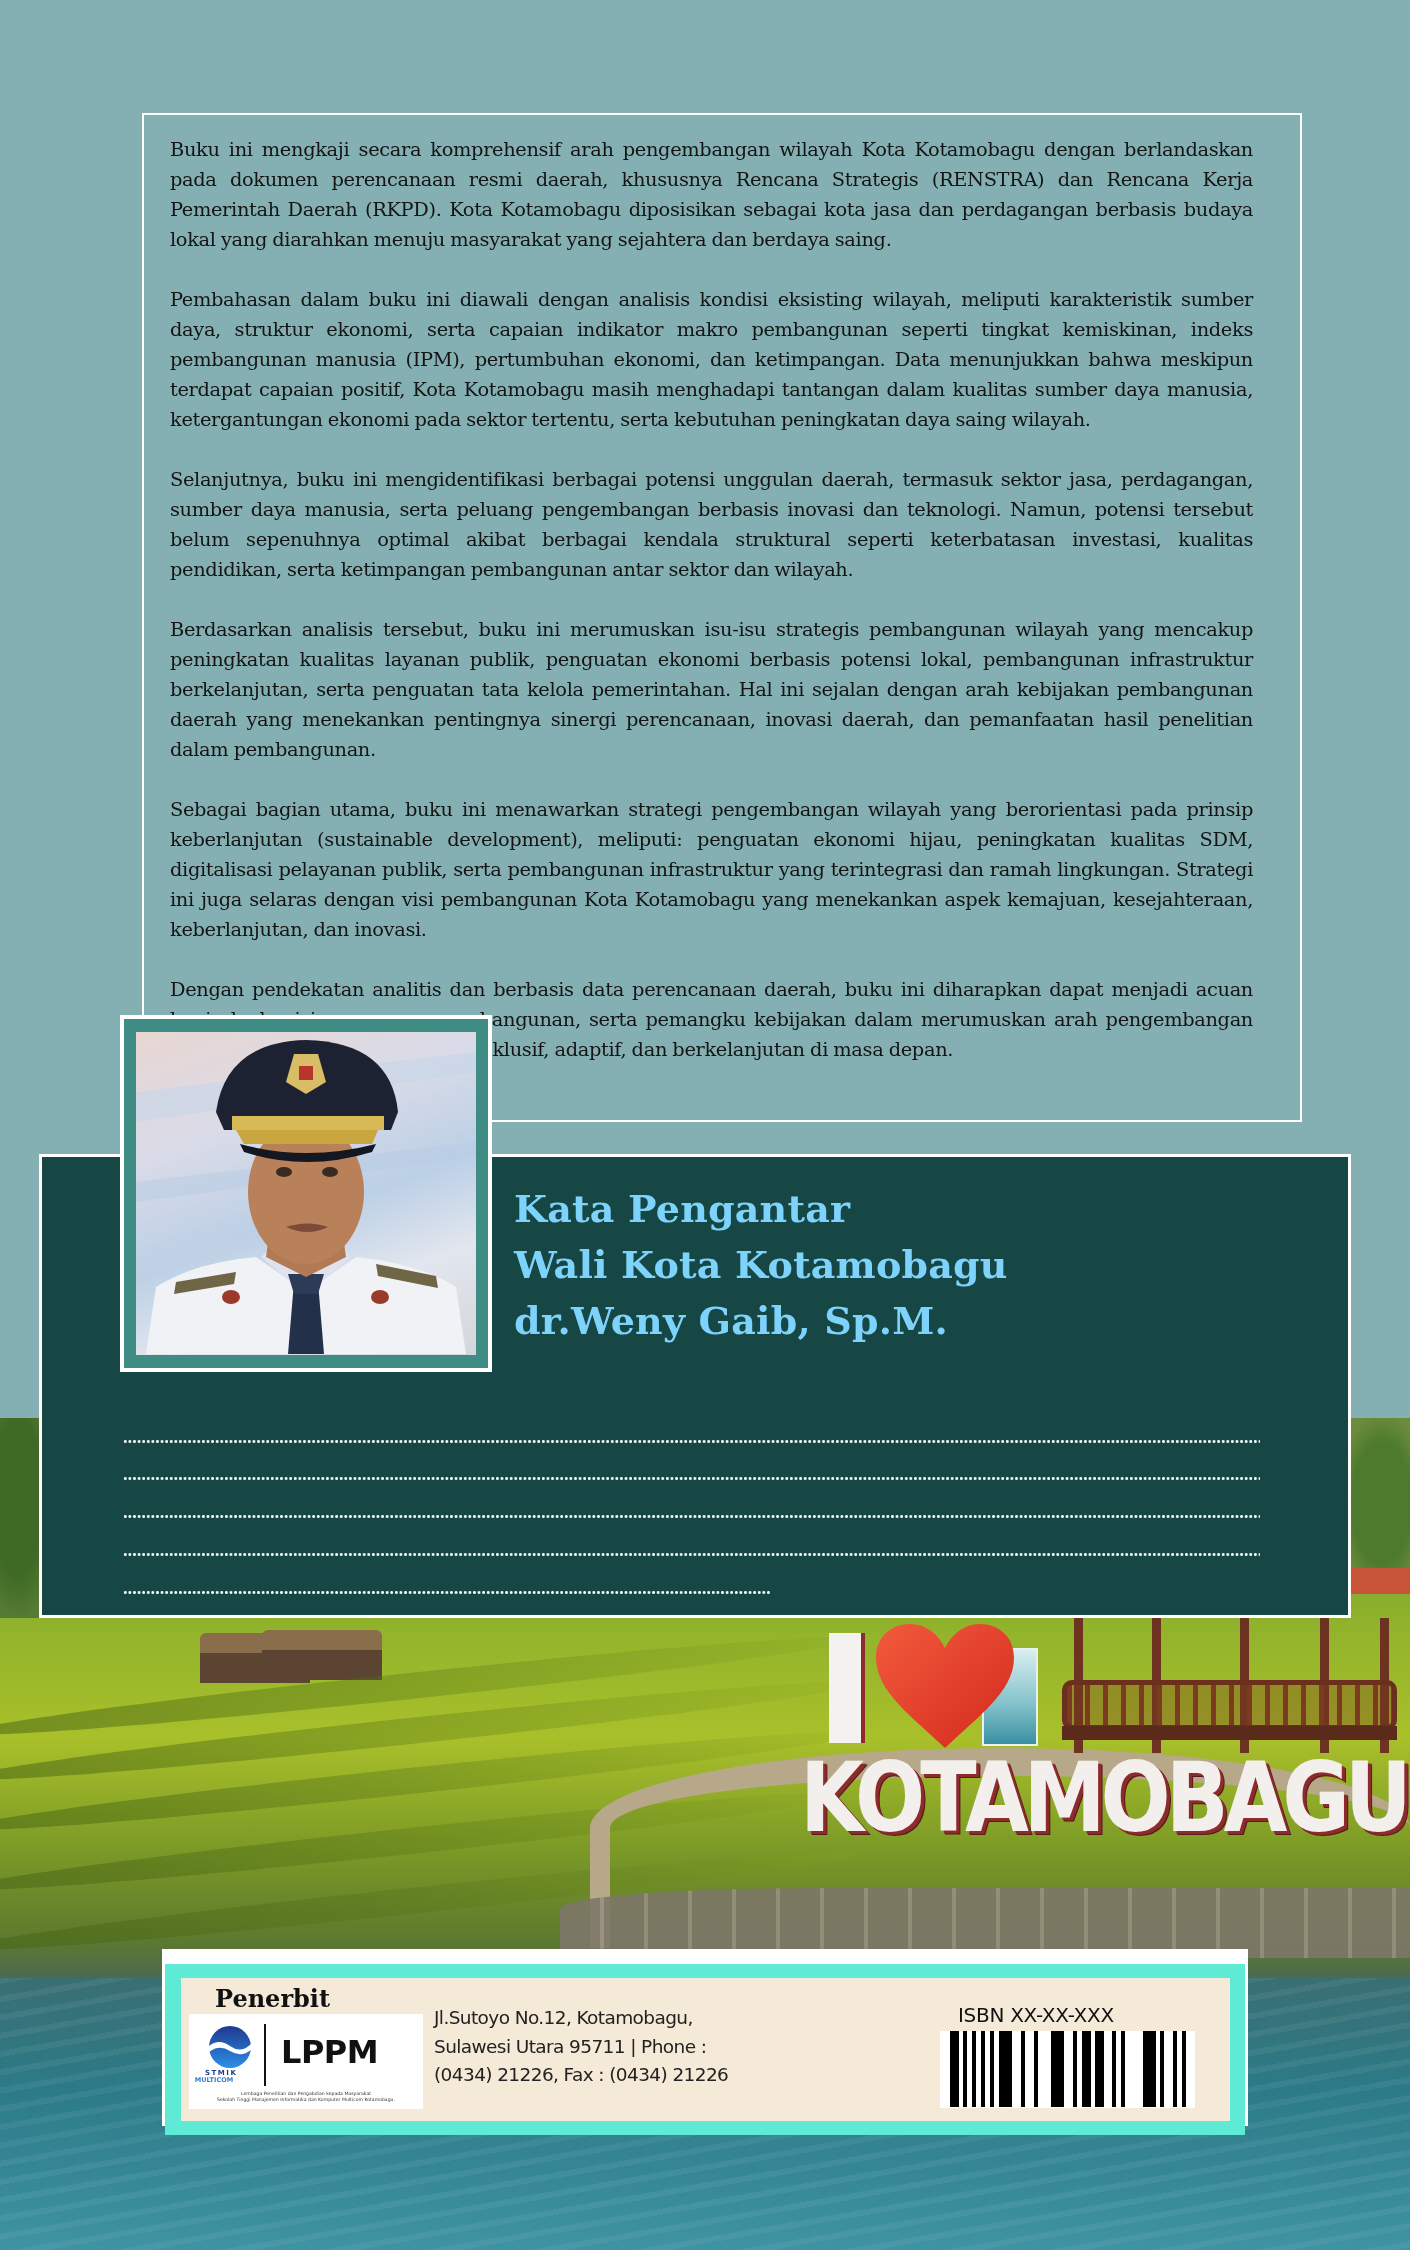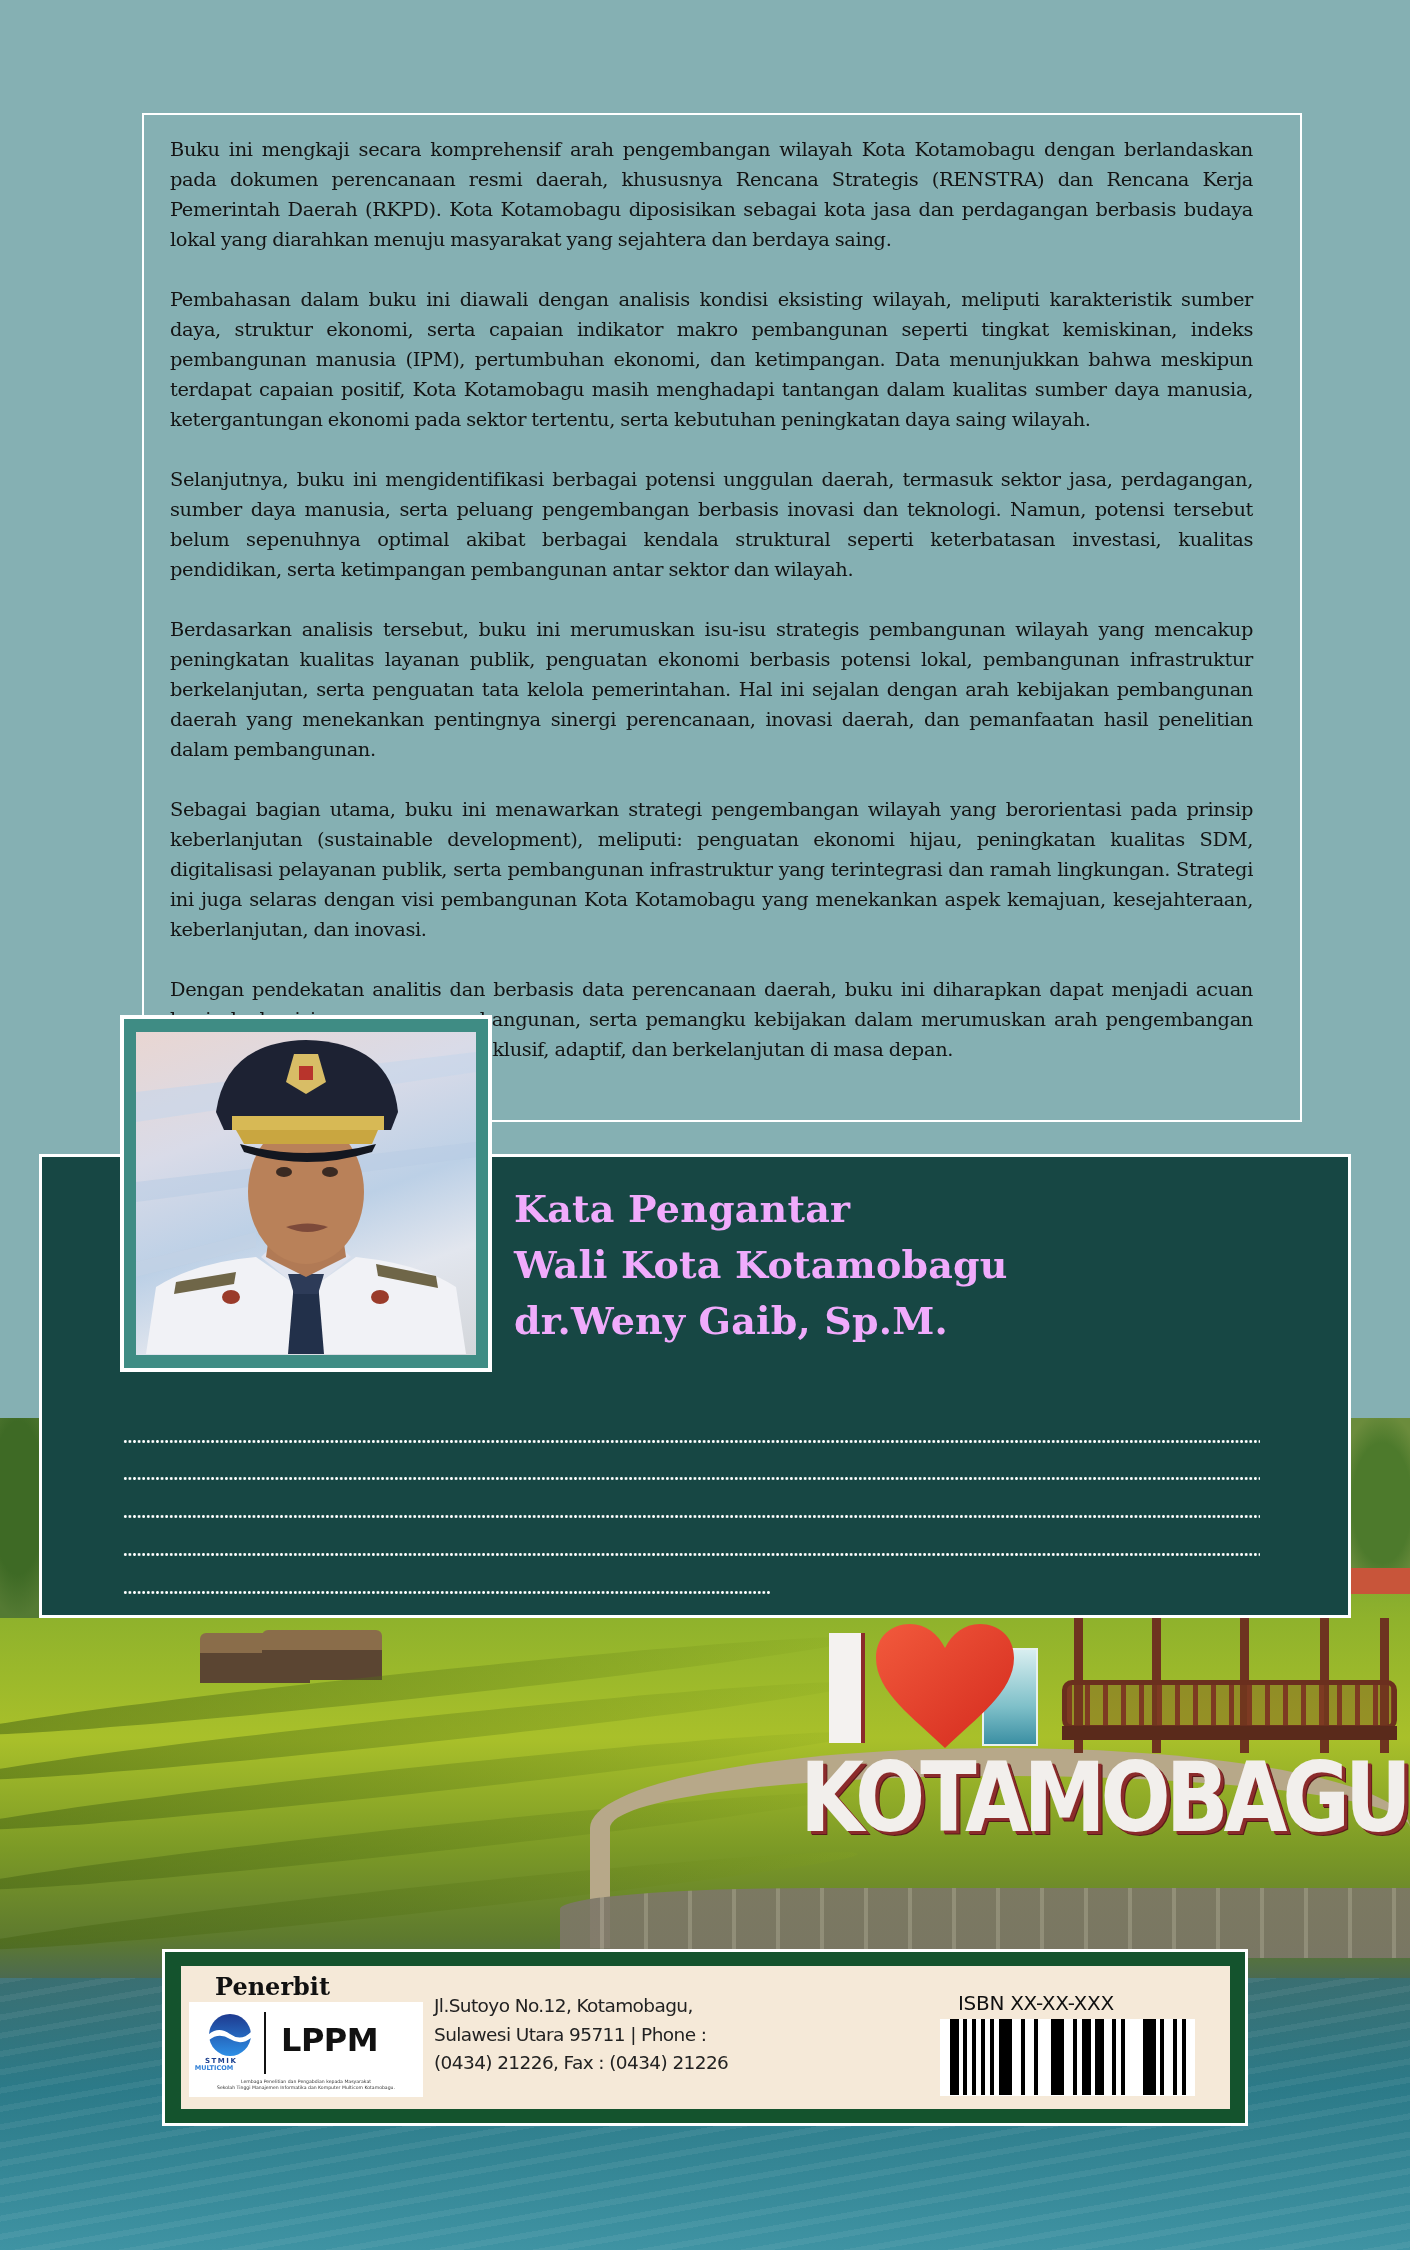--- a/index.html
+++ b/index.html
@@ -109,21 +109,21 @@
 
   
   .panel {
     position: absolute; left: 39px; top: 1154px; width: 1312px; height: 464px;
     background: #174744;
     border: 3px solid #ffffff;
   }
   .panel-title {
     position: absolute; left: 472px; top: 24px;
     font-family: "DejaVu Serif", serif; font-weight: bold;
-    font-size: 38px; line-height: 56px; color: #f0abfc; letter-spacing: 0.2px;
+    font-size: 38px; line-height: 56px; color: #7dd3fc; letter-spacing: 0.2px;
   }
   .panel-title div { white-space: nowrap; }
   .dotline {
     position: absolute; left: 81px; height: 3px;
     background-image: radial-gradient(circle, #ffffff 1.2px, transparent 1.6px);
     background-size: 4.6px 3px; background-repeat: repeat-x;
   }
 
   
   .portrait {
@@ -138,21 +138,21 @@
     background: linear-gradient(160deg, #e9d6d2 0, #d9dbe8 30%, #bcd0e6 55%, #e2e6ee 75%, #d3d6da 100%);
   }
   .photo svg { position: absolute; left: 0; top: 0; }
 
   
   .publisher {
     position: absolute; left: 162px; top: 1949px; width: 1086px; height: 177px;
     background: #ffffff; padding: 3px;
   }
   .publisher-teal {
-    width: 100%; height: 100%; background: #14532d; padding: 14px 15px 14px 16px;
+    width: 100%; height: 100%; background: #5eead4; padding: 14px 15px 14px 16px; margin-top: 12px;
   }
   .publisher-inner {
     position: relative; width: 100%; height: 100%; background: #f5e9d8;
   }
   .penerbit-label {
     position: absolute; left: 34px; top: 6px;
     font-family: "DejaVu Serif", serif; font-weight: bold; font-size: 24px; color: #111;
   }
   .logo-box {
     position: absolute; left: 8px; top: 36px; width: 234px; height: 95px; background: #ffffff;

